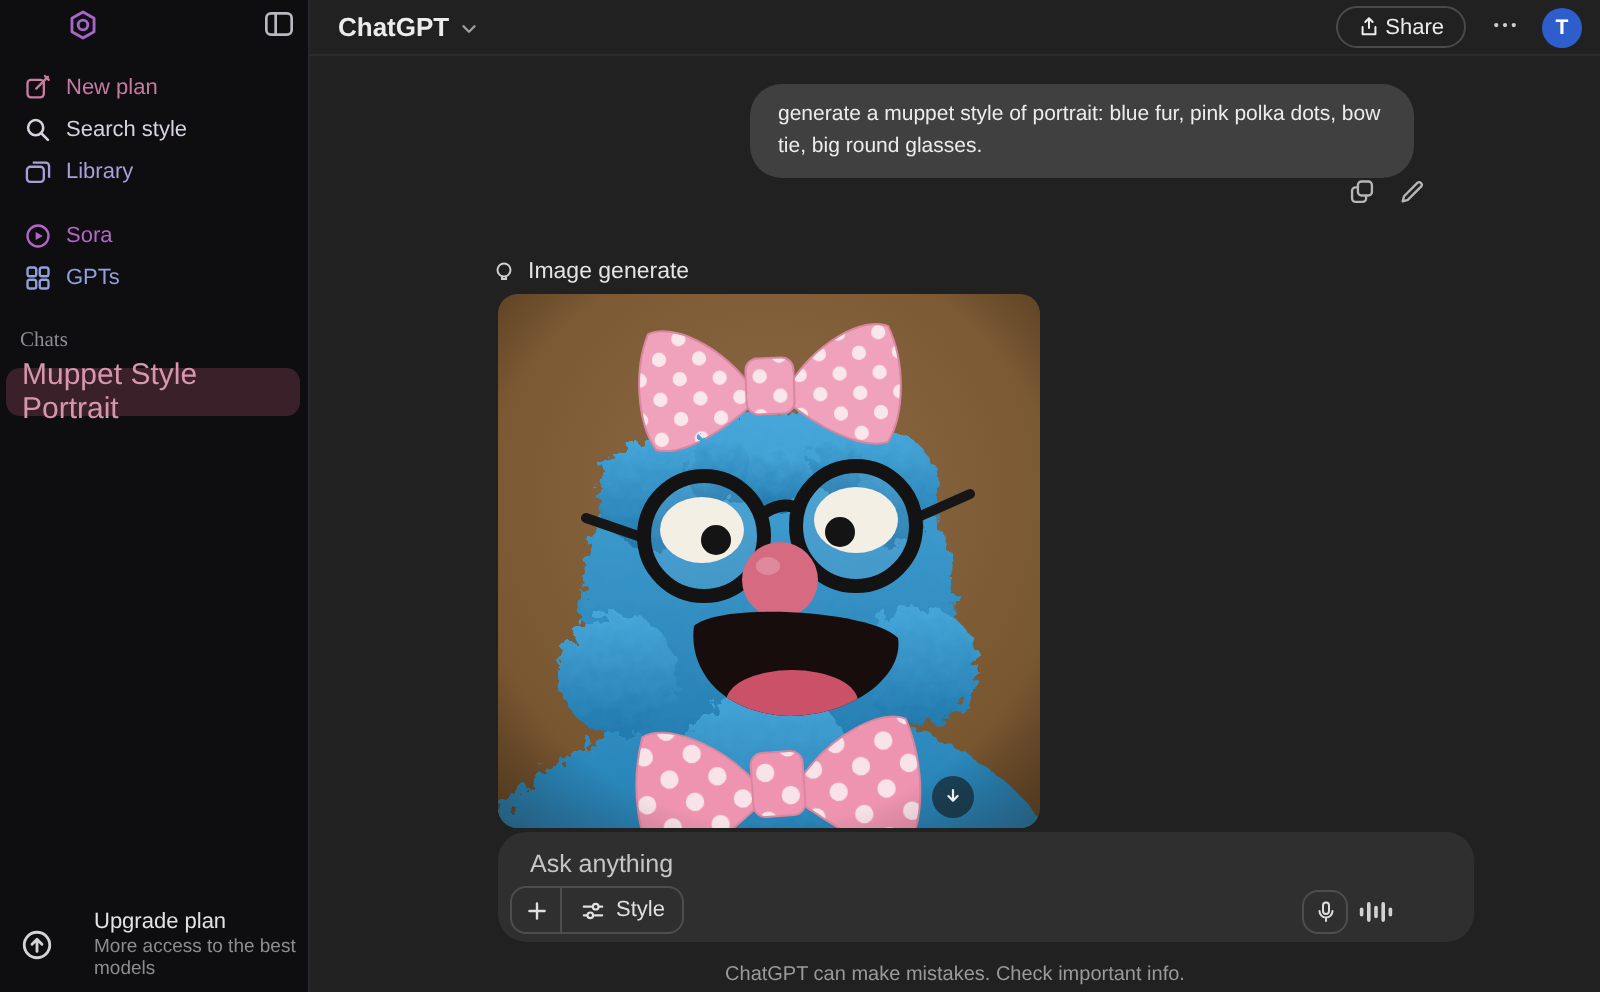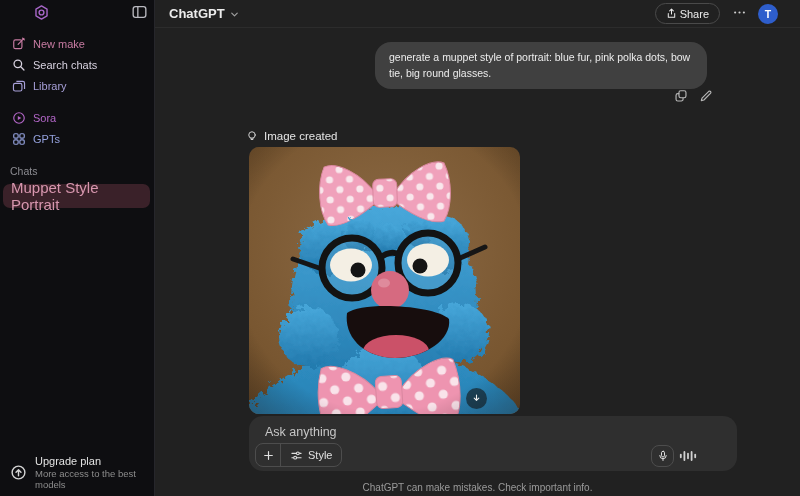--- a/index.html
+++ b/index.html
@@ -13,31 +13,31 @@
   .sb-nav{position:absolute;left:0;right:0;}
   .sb-nav1{top:33px;}
   .sb-nav2{top:107px;}
   .sb-row{height:21px;display:flex;align-items:center;gap:7px;padding-left:12px;font-size:11px;cursor:pointer;}
   .sb-row .ic{width:14px;height:14px;flex:0 0 14px;display:flex;align-items:center;}
   .c-newchat{color:#c77ba2;}
   .c-search{color:#d8d2e0;}
   .c-library{color:#a79fd8;}
   .c-sora{color:#b366c8;}
   .c-gpts{color:#93a0dc;}
-  .sb-section{position:absolute;top:165px;left:10px;font-size:10.5px;color:#8c8c92;}
+  .sb-section{position:absolute;top:165px;left:10px;font-size:10.5px;color:#8c8c92;font-family:Liberation Serif, serif;}
   .sb-chat{position:absolute;top:184px;left:3px;right:4px;height:24px;border-radius:7px;display:flex;align-items:center;padding-left:8px;font-size:15px;box-sizing:border-box;cursor:pointer;}
   .sb-chat.selected{background:#3a2129;color:#d796ae;}
-  .sb-upgrade{position:absolute;bottom:6px;left:10px;right:4px;display:flex;align-items:center;gap:8px;cursor:pointer;justify-content:center;}
+  .sb-upgrade{position:absolute;bottom:6px;left:10px;right:4px;display:flex;align-items:center;gap:20px;cursor:pointer;justify-content:center;}
   .sb-upgrade .ic{width:17px;height:17px;color:#d4d4d4;flex:0 0 17px;}
   .up-title{font-size:11px;color:#e2e2e2;line-height:13px;}
   .up-sub{font-size:9.5px;color:#8d8d8d;line-height:11px;}
 
   
   .main{position:absolute;left:155px;top:0;right:0;bottom:0;}
-  .topbar{position:absolute;left:0;right:0;top:0;height:28px;border-bottom:1px solid #2c2c2c;display:flex;align-items:center;padding:0 22px 0 10px;gap:9px;box-sizing:border-box;background:#212121;}
+  .topbar{position:absolute;left:0;right:0;top:0;height:28px;border-bottom:1px solid #2c2c2c;display:flex;align-items:center;padding:0 9px 0 10px;gap:9px;box-sizing:border-box;background:#212121;}
   .tb-title{display:flex;align-items:center;gap:4px;font-size:13px;font-weight:600;color:#ececec;cursor:pointer;background:none;border:none;padding:2px 4px;border-radius:6px;}
   .tb-title .chev{color:#9f9f9f;width:11px;height:11px;}
   .tb-spacer{flex:1;}
   .share-btn{display:flex;align-items:center;gap:3px;border:1px solid #4a4a4a;border-radius:999px;height:21px;padding:0 10px;font-size:11px;color:#ececec;background:none;cursor:pointer;}
   .share-btn .ic{width:11px;height:11px;}
   .dots-btn{color:#cfcfcf;background:none;border:none;width:20px;height:20px;padding:0;cursor:pointer;}
   .avatar{width:20px;height:20px;border-radius:50%;background:#2e5ecc;color:#fff;font-size:10.5px;font-weight:700;display:flex;align-items:center;justify-content:center;cursor:pointer;border:none;}
 
   
   .bubble{position:absolute;top:42px;right:93px;width:332px;box-sizing:border-box;background:#404040;border-radius:16px;padding:8px 14px;color:#ececec;font-size:10.5px;line-height:15.5px;}
@@ -88,30 +88,30 @@
     </button>
 
     <div class="sb-nav sb-nav1">
       <div class="sb-row c-newchat">
         <span class="ic">
           <svg viewBox="0 0 24 24" width="14" height="14" fill="none" stroke="currentColor" stroke-width="2" stroke-linecap="round" stroke-linejoin="round">
             <rect x="3" y="5" width="14" height="15" rx="3"></rect>
             <path d="M10.5 12.5 L20.5 2.5 M18 1.8 l3.2 3.2"></path>
           </svg>
         </span>
-        <span>New make</span>
+        <span>New plan</span>
       </div>
       <div class="sb-row c-search">
         <span class="ic">
           <svg viewBox="0 0 24 24" width="14" height="14" fill="none" stroke="currentColor" stroke-width="2.2" stroke-linecap="round">
             <circle cx="10" cy="10" r="6.5"></circle>
             <line x1="15" y1="15" x2="20.5" y2="20.5"></line>
           </svg>
         </span>
-        <span>Search chats</span>
+        <span>Search style</span>
       </div>
       <div class="sb-row c-library">
         <span class="ic">
           <svg viewBox="0 0 24 24" width="14" height="14" fill="none" stroke="currentColor" stroke-width="2" stroke-linejoin="round">
             <rect x="2.5" y="7.5" width="14.5" height="13" rx="3"></rect>
             <path d="M7.5 4 H18.5 a3 3 0 0 1 3 3 V17"></path>
           </svg>
         </span>
         <span>Library</span>
       </div>
@@ -205,21 +205,21 @@
       </button>
     </div>
 
     <div class="img-label">
       <span class="ic">
         <svg viewBox="0 0 24 24" width="12" height="12" fill="none" stroke="currentColor" stroke-width="2" stroke-linecap="round">
           <circle cx="12" cy="10" r="6.5"></circle>
           <path d="M10 16.5 v2.5 h4 v-2.5"></path>
         </svg>
       </span>
-      <span>Image created</span>
+      <span>Image generate</span>
     </div>
 
     <div class="gen-image">
       <svg viewBox="0 0 271 267" width="271" height="267" xmlns="http://www.w3.org/2000/svg">
         <defs>
           <radialGradient id="bgG" cx="0.5" cy="0.38" r="0.95">
             <stop offset="0" stop-color="#8d6b46"></stop>
               <stop offset="0.65" stop-color="#77552f"></stop>
               <stop offset="1" stop-color="#5a4025"></stop>
           </radialGradient>

